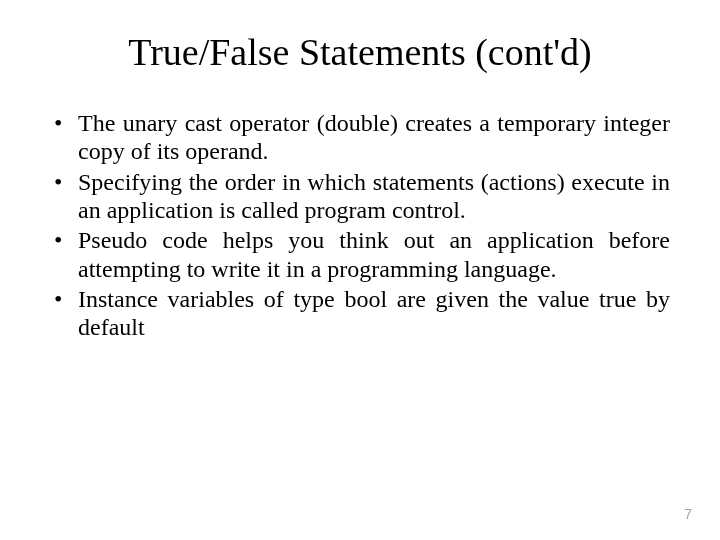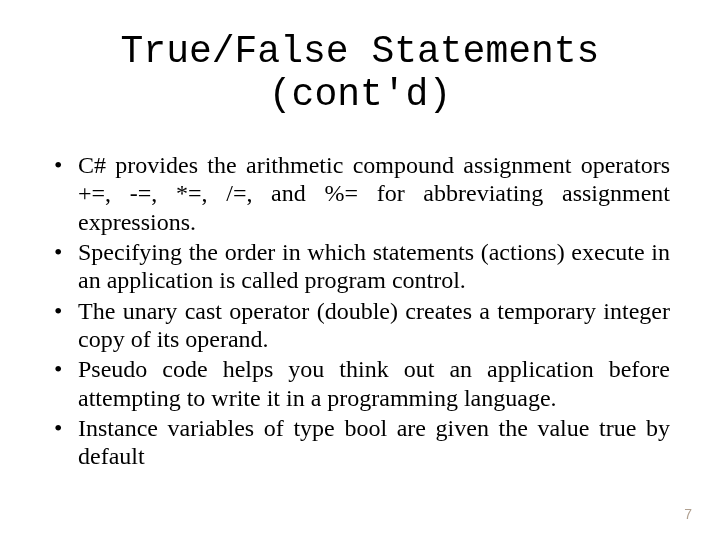--- a/index.html
+++ b/index.html
@@ -17,21 +17,20 @@
     height: 540px;
     position: relative;
     box-sizing: border-box;
     padding: 20px 50px 0 50px;
   }
   .title {
     font-size: 38px;
     text-align: center;
     margin: 10px 0 35px 0;
     font-weight: normal;
-    font-family: Liberation Mono, monospace;
   }
   .body {
     font-size: 24px;
     line-height: 1.18;
   }
   ul.bullets {
     list-style: none;
     padding: 0;
     margin: 0;
   }
@@ -58,21 +57,20 @@
     color: #b0a090;
   }
 </style>
 </head>
 <body>
 
 <div class="slide">
   <h1 class="title">True/False Statements (cont'd)</h1>
   <div class="body">
     <ul class="bullets">
-      <li>C# provides the arithmetic compound assignment operators +=, -=, *=, /=, and %= for abbreviating assignment expressions.</li>
+      <li>The unary cast operator (double) creates a temporary integer copy of its operand.</li>
       <li>Specifying the order in which statements (actions) execute in an application is called program control.</li>
-      <li>The unary cast operator (double) creates a temporary integer copy of its operand.</li>
       <li>Pseudo code helps you think out an application before attempting to write it in a programming language.</li>
       <li>Instance variables of type bool are given the value true by default</li>
     </ul>
   </div>
   <div class="page-number">7</div>
 </div>
 
 </body></html>

